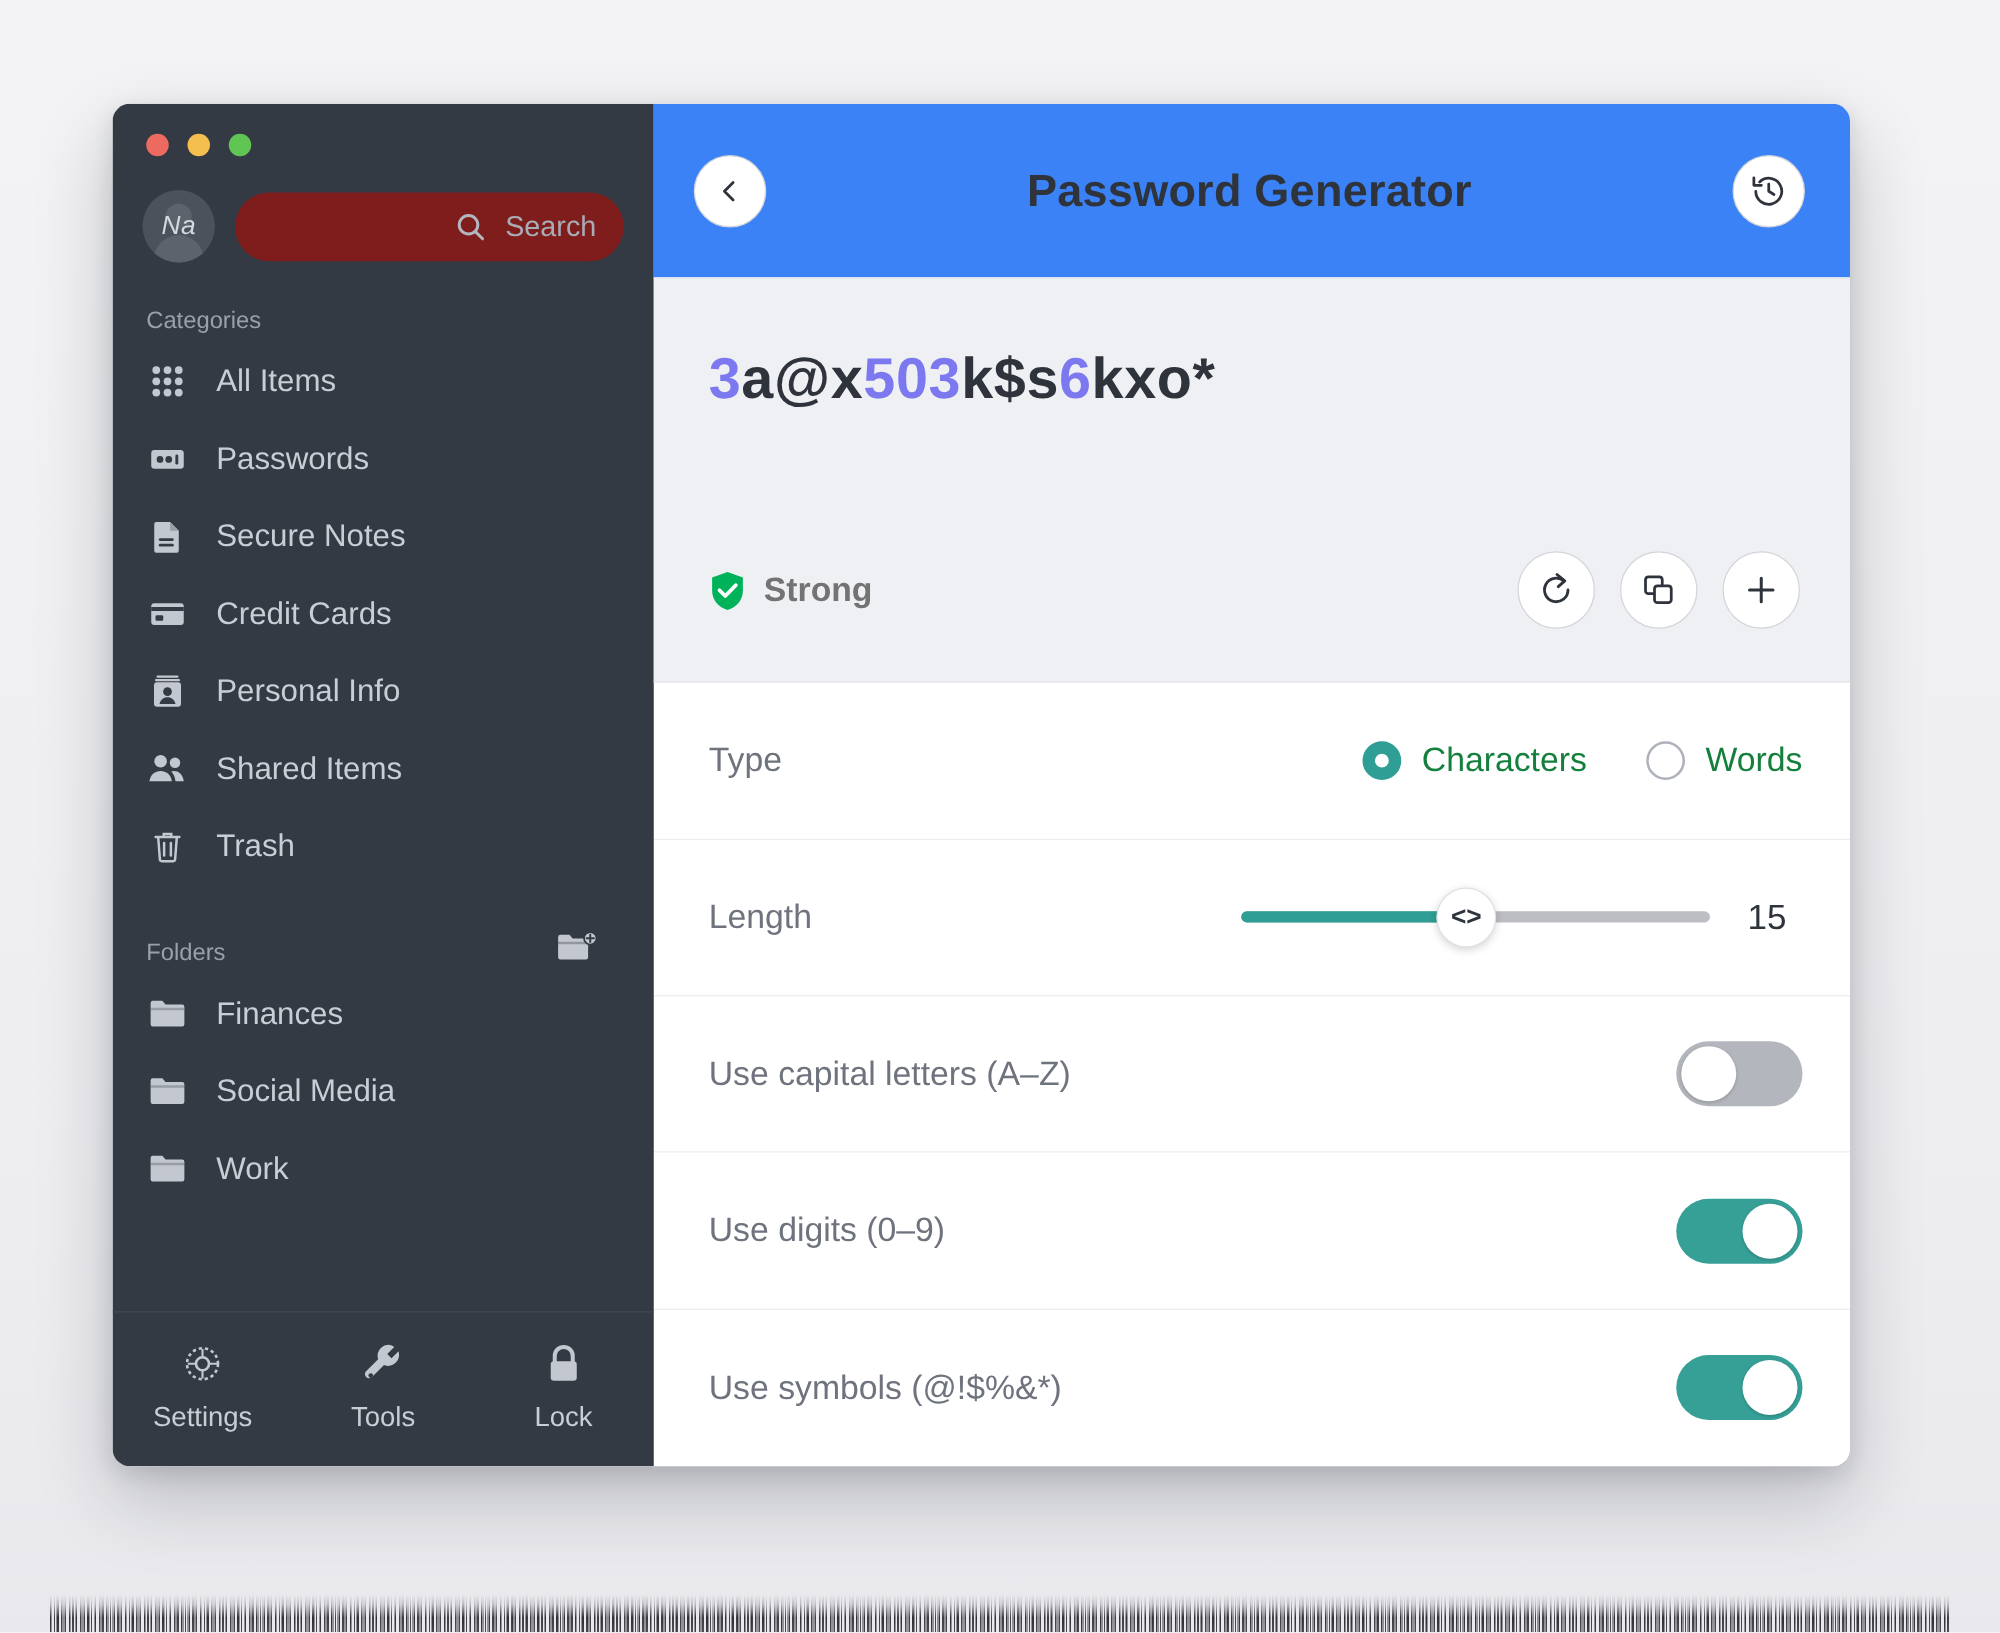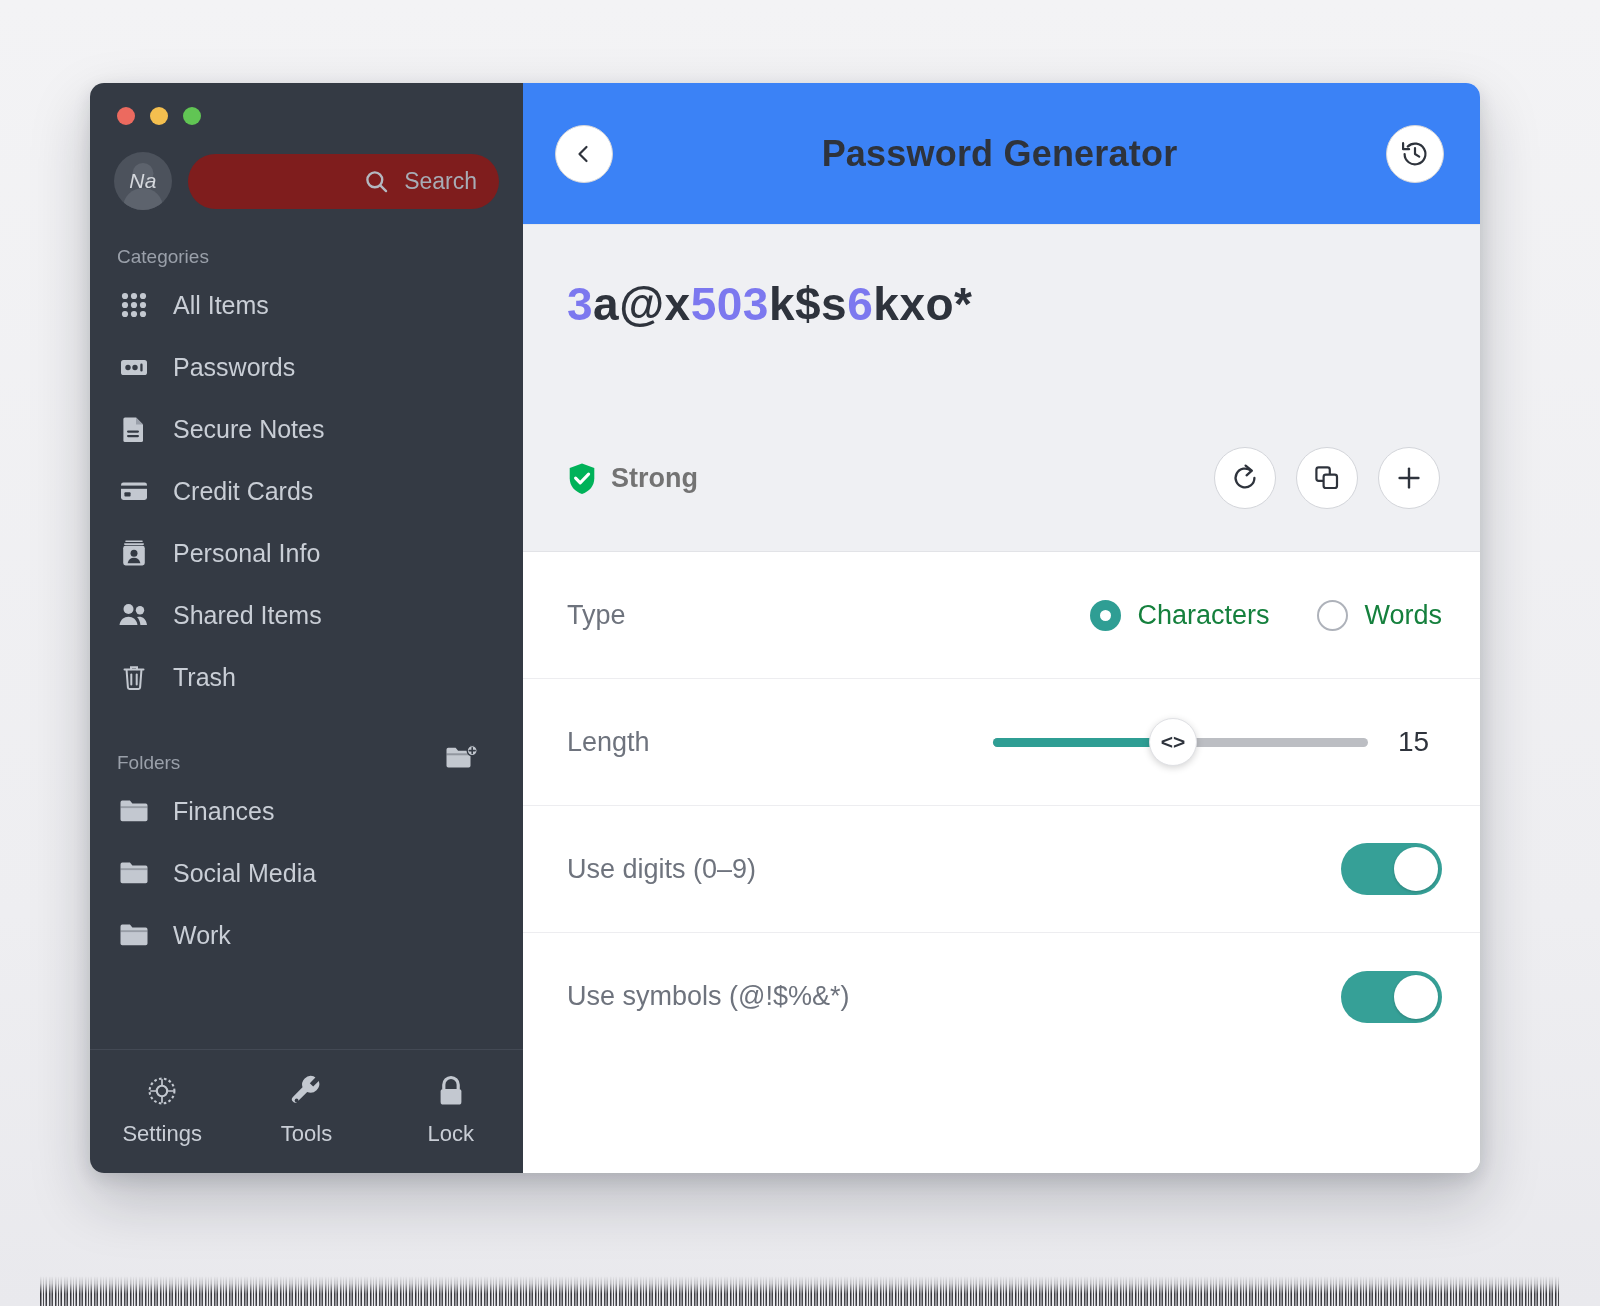--- a/index.html
+++ b/index.html
@@ -587,20 +587,28 @@
             <div id="track-fill" style="width: 48%;"></div>
             <div id="thumb" style="left: 48%;">
               <span>&lt;&gt;</span>
             </div>
           </div>
           <span id="length-value">15</span>
         </div>
       </div>
     </div>
 
+    <div class="opt-row">
+      <span class="opt-label">Use capital letters (A–Z)</span>
+      <div class="opt-right">
+        <div class="toggle">
+          <span class="knob"></span>
+        </div>
+      </div>
+    </div>
 
     <div class="opt-row">
       <span class="opt-label">Use digits (0–9)</span>
       <div class="opt-right">
         <div class="toggle on">
           <span class="knob"></span>
         </div>
       </div>
     </div>
 

